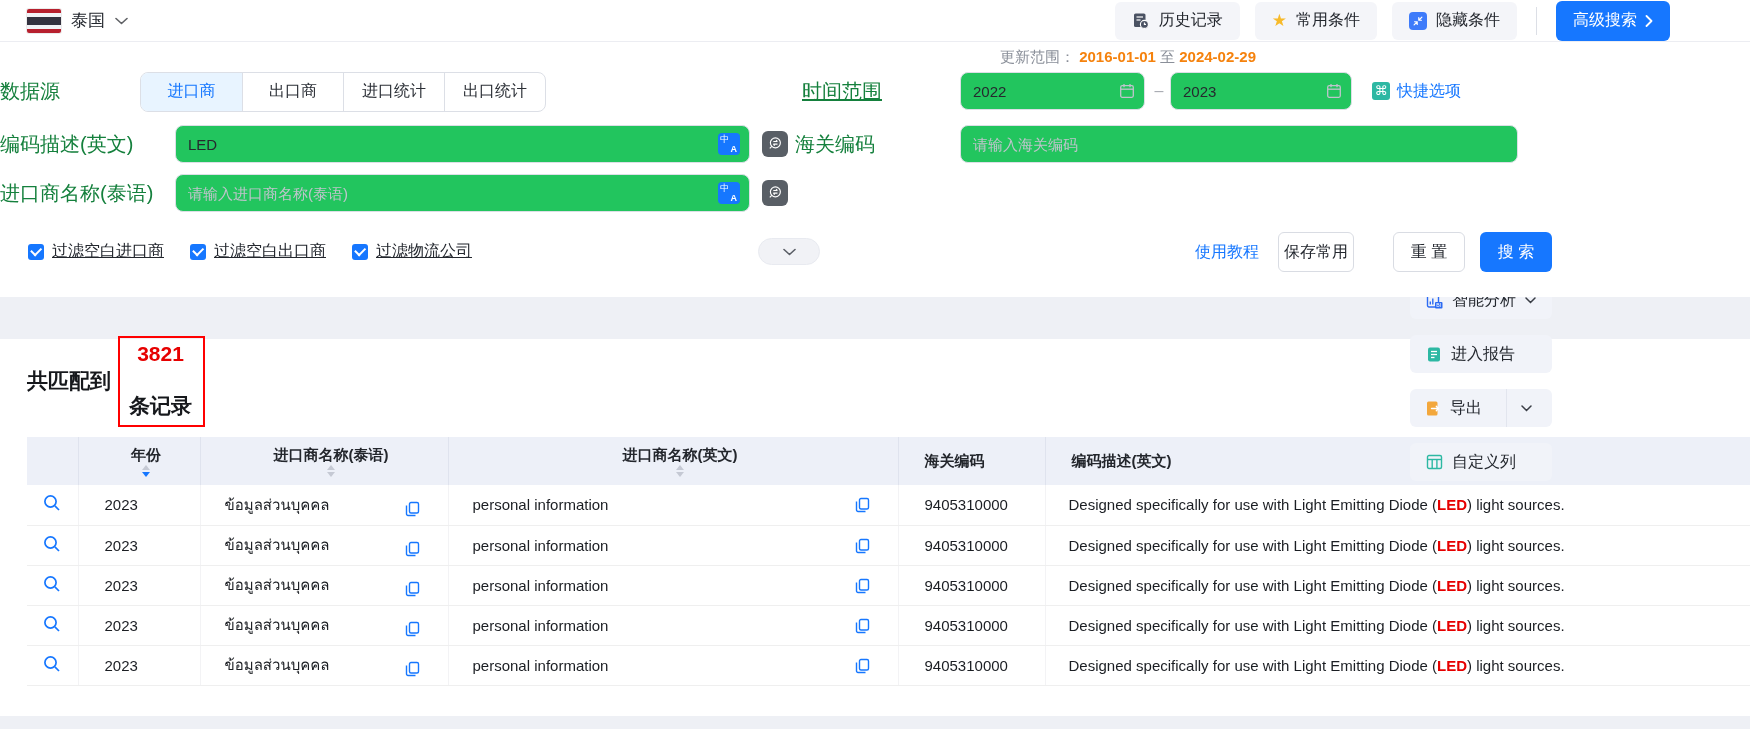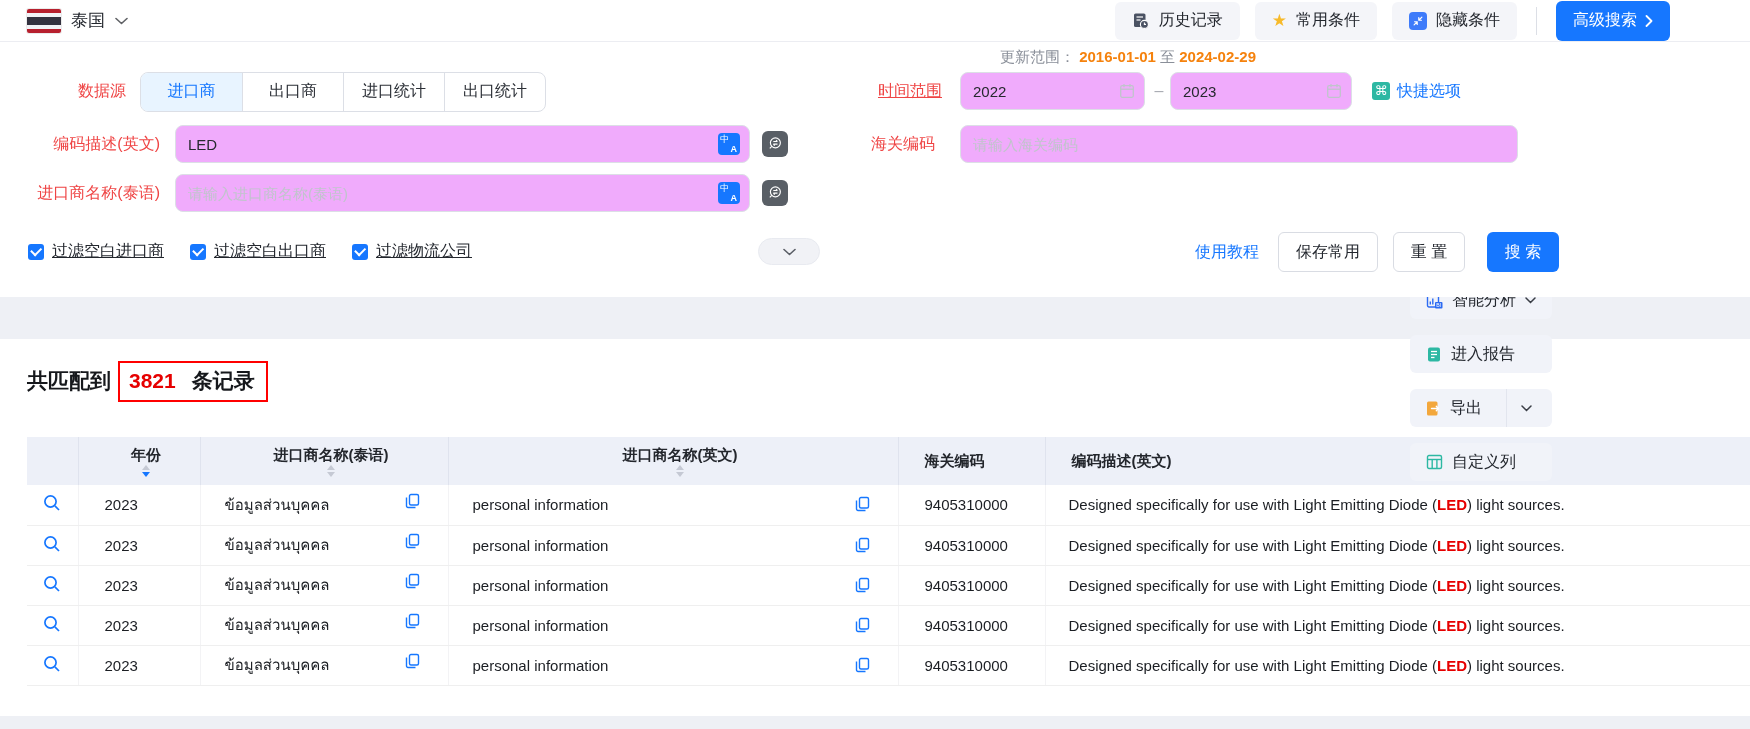--- a/index.html
+++ b/index.html
@@ -17,33 +17,33 @@
   .gbtn { display:flex; align-items:center; gap:9px; height:38px; padding:0 17px; background:#f4f5f9; border:none; border-radius:6px; font-size:16px; color:#23272e; cursor:pointer; font-family:inherit; }
   .star-ic { color:#f7ba2a; font-size:17px; line-height:1; }
   .hide-ic { width:18px; height:18px; background:#3e7bfa; border-radius:4px; display:inline-flex; align-items:center; justify-content:center; }
   .vdivider { width:1px; height:28px; background:#dcdfe6; margin:0 4px; }
   .primary-btn { display:flex; align-items:center; gap:8px; height:40px; padding:0 17px; background:#1677ff; color:#fff; border:none; border-radius:6px; font-size:16px; cursor:pointer; font-family:inherit; }
 
   
   .search-panel { position:relative; height:255px; background:#fff; }
   .upd { position:absolute; left:1000px; top:6px; font-size:15px; color:#8a8f99; }
   .upd b { color:#f5820d; font-weight:bold; }
-  .lbl { position:absolute; font-size:16px; color:#ef4444; text-align:right; height:38px; line-height:38px; }
+  .lbl { position:absolute; font-size:20px; color:#15803d; height:38px; line-height:38px; }
   #lbl-ds  { left:0; top:30px; width:126px; }
   #lbl-time{ left:802px; top:30px; width:140px;text-decoration:underline; }
   #lbl-code{ left:0; top:83px; width:160px; }
   #lbl-hs  { left:795px; top:83px; width:140px; }
   #lbl-imp { left:0; top:132px; width:160px; }
 
   .tabs { position:absolute; left:140px; top:30px; display:flex; border:1px solid #dcdfe6; border-radius:8px; overflow:hidden; background:#fff; }
   .tab { width:101px; height:38px; line-height:36px; text-align:center; font-size:16px; color:#2b2f36; border-left:1px solid #dcdfe6; cursor:pointer; }
   .tab:first-child { border-left:none; }
   .tab.active { background:#e8f4ff; color:#1677ff; }
 
-  .inp-wrap { position:absolute; height:38px; border:1px solid #dcdfe6; border-radius:8px; background:#f0abfc; display:flex; align-items:center; padding:0 9px 0 12px; }
+  .inp-wrap { position:absolute; height:38px; border:1px solid #dcdfe6; border-radius:8px; background:#22c55e; display:flex; align-items:center; padding:0 9px 0 12px; }
   .inp-wrap input { border:none; outline:none; flex:1; min-width:0; font-size:15px; color:#26292e; font-family:inherit; background:transparent; }
   .inp-wrap input::placeholder { color:#c0c4cc; }
   #f-start { left:960px; top:30px; width:185px; }
   #dash    { position:absolute; left:1148px; top:30px; width:22px; text-align:center; line-height:38px; color:#a8abb2; }
   #f-end   { left:1170px; top:30px; width:182px; }
   #quick   { position:absolute; left:1372px; top:30px; height:38px; display:flex; align-items:center; gap:7px; cursor:pointer; }
   #quick .txt { font-size:16px; color:#1677ff; }
   .cmd-ic { width:18px; height:18px; background:#2db8a3; border-radius:3px; color:#fff; font-size:13px; line-height:18px; text-align:center; }
   #f-code { left:175px; top:83px; width:575px; }
   #f-hs   { left:960px; top:83px; width:558px; }
@@ -56,29 +56,29 @@
   #x-imp  { left:762px; top:138px; }
 
   .cbrow { position:absolute; left:28px; top:199px; display:flex; gap:26px; align-items:center; }
   .cbitem { display:flex; align-items:center; gap:8px; cursor:pointer; }
   .cb { width:16px; height:16px; background:#1677ff; border-radius:3px; position:relative; flex:none; }
   .cb::after { content:""; position:absolute; left:3px; top:3.5px; width:8px; height:4.5px; border-left:2px solid #fff; border-bottom:2px solid #fff; transform:rotate(-45deg); }
   .cbitem span { font-size:16px; color:#23272e;text-decoration:underline; }
   .collapse-pill { position:absolute; left:758px; top:196px; width:62px; height:27px; background:#f1f2f6; border:1px solid #e8eaf0; border-radius:14px; display:flex; align-items:center; justify-content:center; cursor:pointer; }
   .link { position:absolute; left:1195px; top:190px; height:40px; line-height:40px; font-size:16px; color:#1677ff; cursor:pointer; }
   .wbtn { position:absolute; top:190px; height:40px; background:#fff; border:1px solid #d9dce3; border-radius:6px; font-size:16px; color:#23272e; cursor:pointer; font-family:inherit; }
-  #save { left:1278px; width:100px; }
+  #save { left:1278px; width:76px; }
   #reset { left:1393px; width:72px; }
-  #searchbtn { position:absolute; left:1480px; top:190px; width:72px; height:40px; background:#1677ff; color:#fff; border:none; border-radius:6px; font-size:16px; cursor:pointer; font-family:inherit;margin-left:7px; }
+  #searchbtn { position:absolute; left:1480px; top:190px; width:72px; height:40px; background:#1677ff; color:#fff; border:none; border-radius:6px; font-size:16px; cursor:pointer; font-family:inherit; }
 
   
   .results { background:#fff; margin-top:42px; height:377px; padding:16px 0 0 27px; }
   .results-header { display:flex; align-items:center; height:52px; padding-right:198px; }
   .count-line { display:flex; align-items:center; font-size:21px; font-weight:bold; color:#16181c;justify-content:space-between; }
-  .redbox { display:inline-flex; align-items:center; gap:16px; border:2px solid #ff0000; padding:4px 11px 5px 9px; margin-left:7px; }
+  .redbox { display:inline-flex; align-items:center; gap:26px; border:2px solid #ff0000; padding:4px 11px 5px 9px; margin-left:7px;flex-direction:column; }
   .count-num { color:#e60000; }
   .toolbar { margin-left:auto; display:flex; gap:16px;flex-direction:column; }
   .tbtn { display:flex; align-items:center; gap:9px; height:38px; padding:0 16px; background:#f1f3f9; border:none; border-radius:6px; font-size:16px; color:#23272e; cursor:pointer; font-family:inherit; }
   .tbtn.split { padding:0; }
   .tbtn .seg { display:flex; align-items:center; gap:9px; height:100%; padding:12px 15px; }
   .tbtn .seg.dd { border-left:1px solid #e2e5ee; padding:0 14px; }
 
   table { border-collapse:collapse; table-layout:fixed; width:1723px; margin-top:30px; }
   col.c-view{width:51px} col.c-year{width:122px} col.c-th{width:248px} col.c-en{width:450px} col.c-hs{width:147px}
   thead th { background:#edf0f8; height:48px; font-size:15px; font-weight:bold; color:#23262c; text-align:left; border-right:1px solid #dfe3ee; }
@@ -87,21 +87,21 @@
   th.plain { padding-left:26px; }
   .sorter { display:flex; flex-direction:column; align-items:center; gap:2px; cursor:pointer; }
   .caret { width:0; height:0; border-left:4.5px solid transparent; border-right:4.5px solid transparent; }
   .caret.up { border-bottom:5.5px solid #c5c9d4; }
   .caret.down { border-top:5.5px solid #c5c9d4; }
   .caret.down.on { border-top-color:#1677ff; }
   tbody td { height:40px; background:#fff; border-bottom:1px solid #efefef; border-right:1px solid #f3f3f5; font-size:15px; color:#1b1e23; }
   tbody td:last-child { border-right:none; }
   td.view { text-align:center; }
   td.year { padding-left:26px; }
-  .cellflex { display:flex; align-items:flex-start; justify-content:space-between; padding:0 28px 0 24px; }
+  .cellflex { display:flex; align-items:flex-end; justify-content:space-between; padding:0 28px 0 24px; }
   td.hs { padding-left:26px; }
   td.desc { padding-left:23px; white-space:nowrap; overflow:hidden; }
   .led { color:#e60000; font-weight:bold; }
   .icon-btn { cursor:pointer; display:inline-flex; }
   svg { display:block; }
 </style>
 </head>
 <body>
 
 <header class="topbar">

